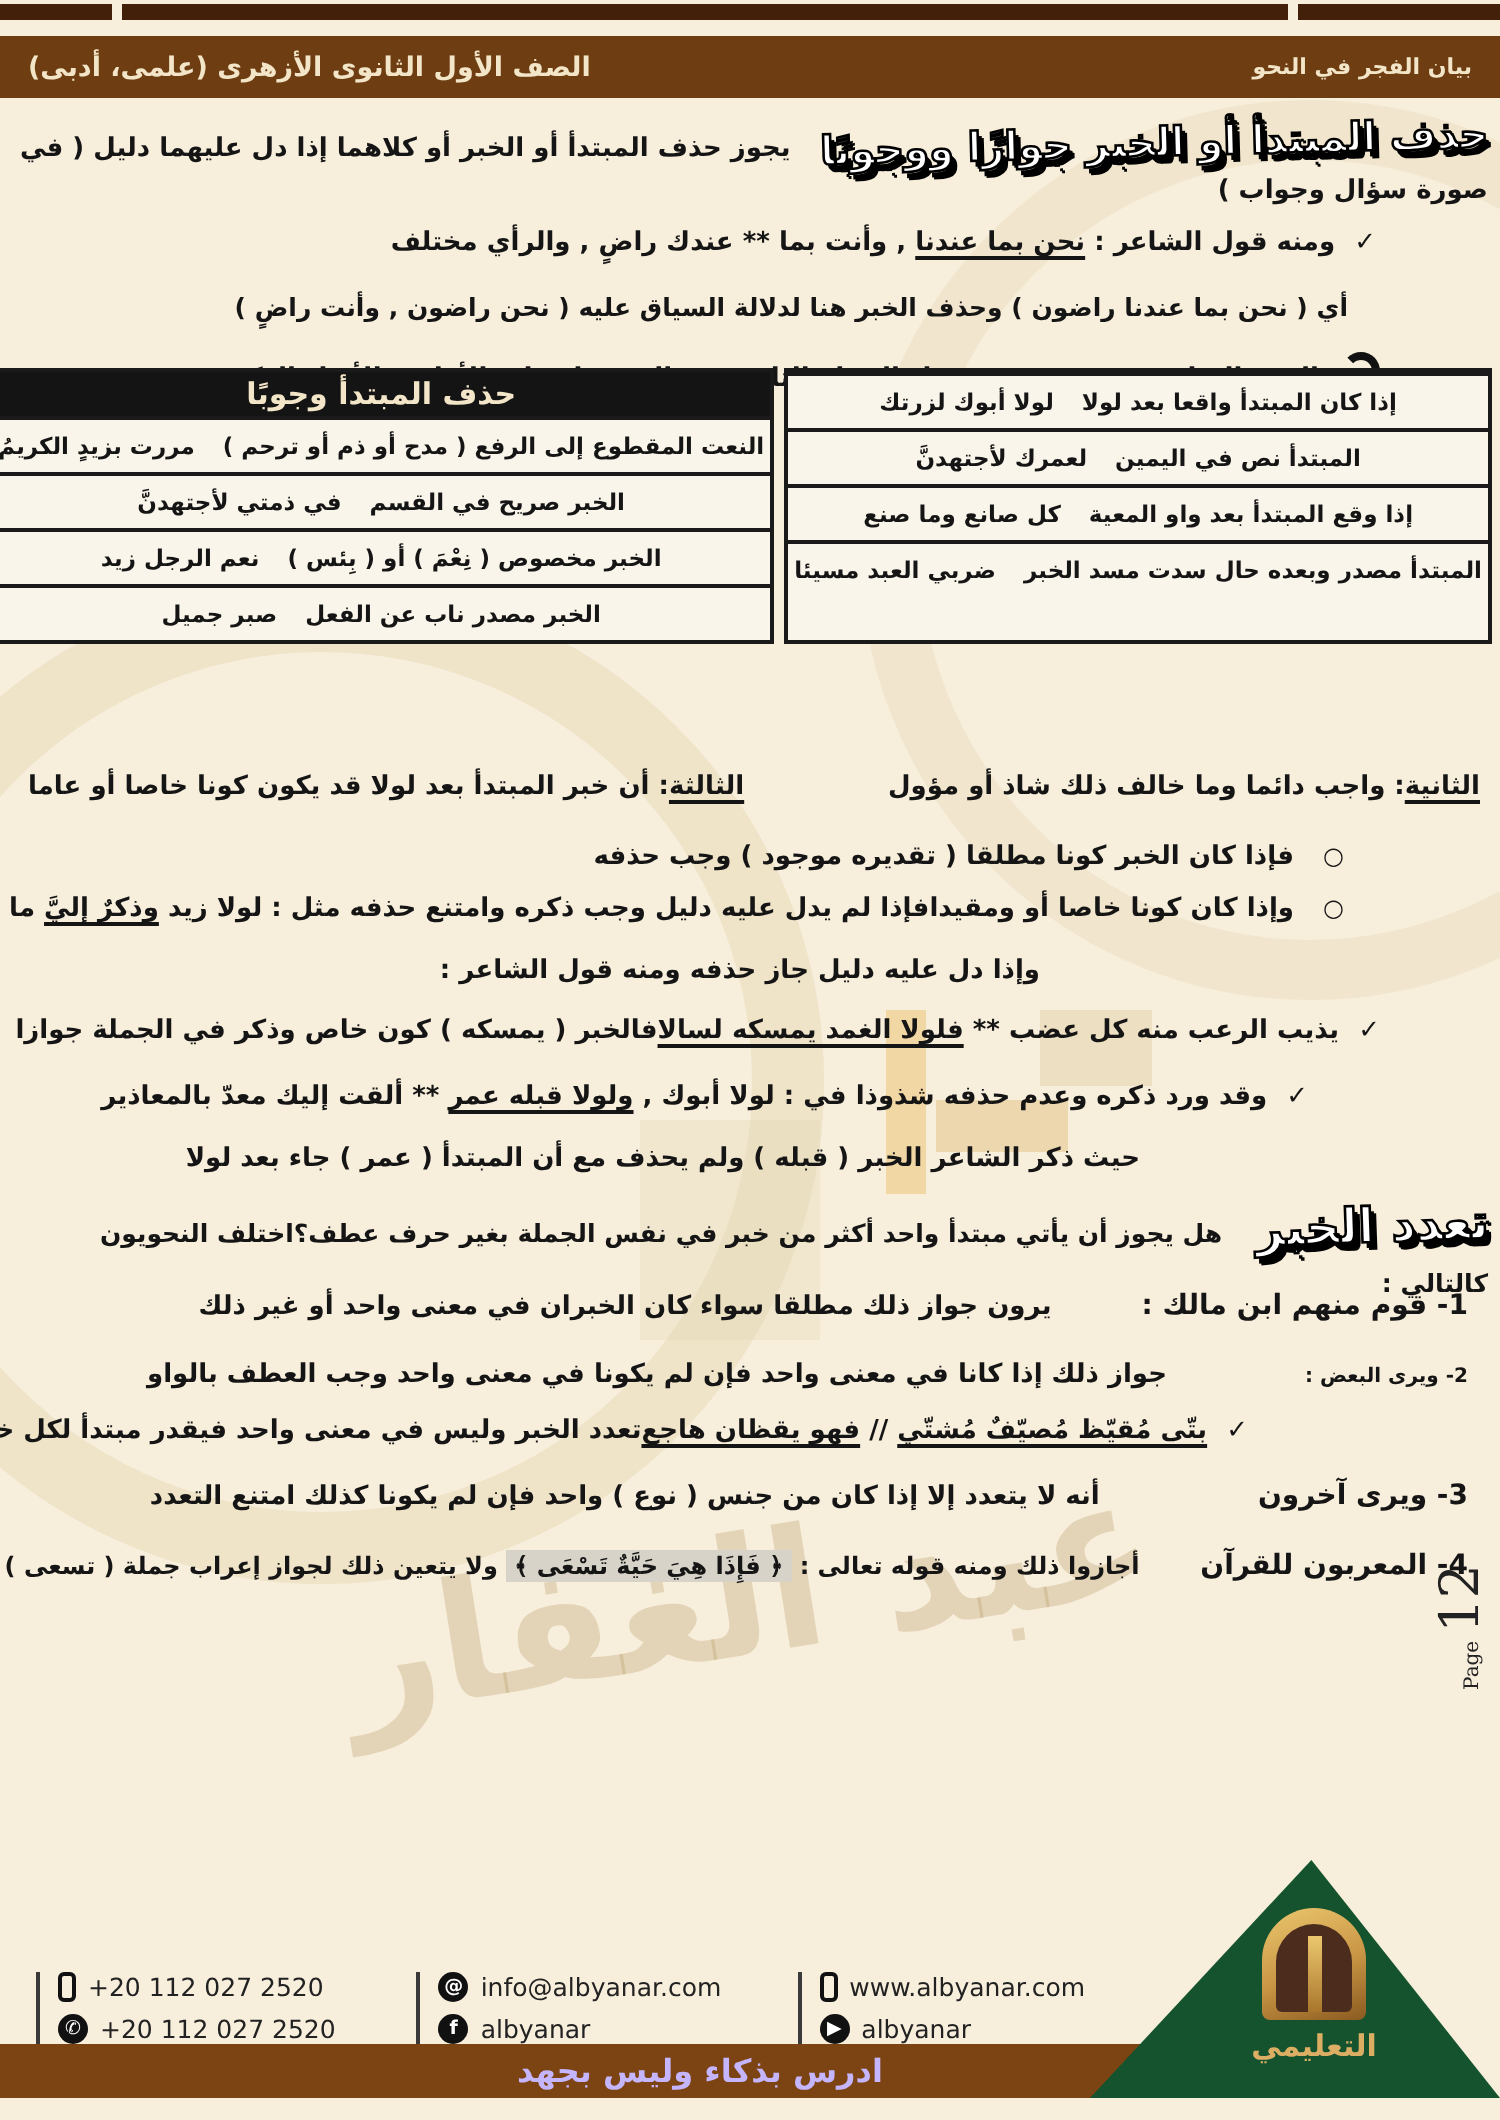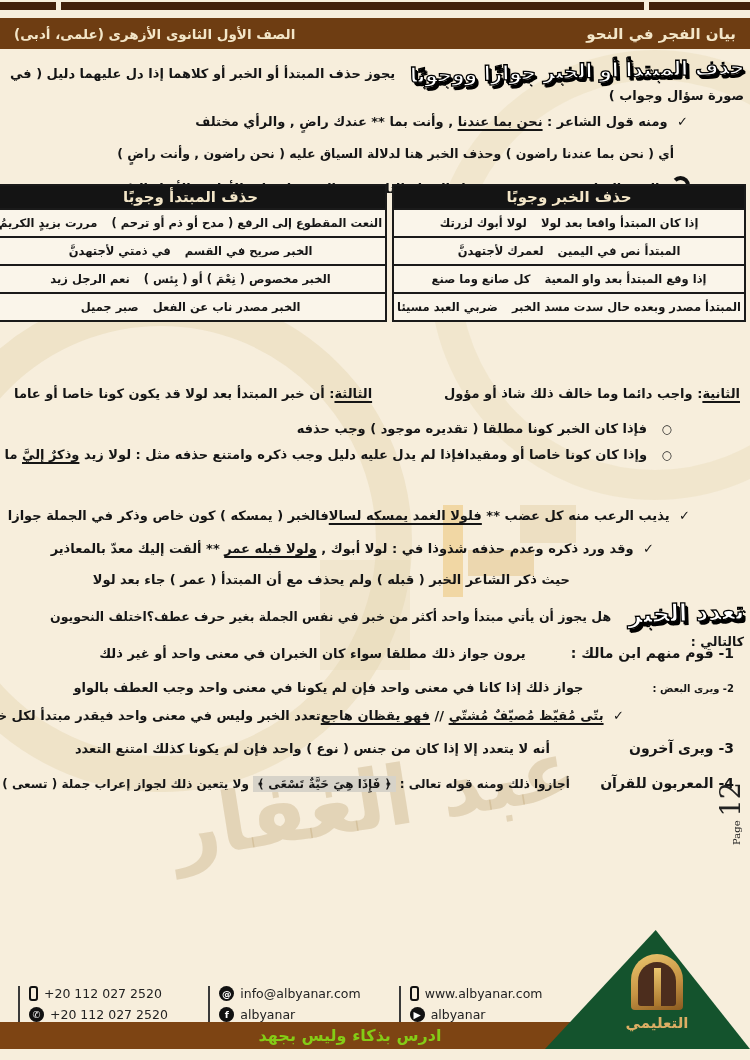--- a/index.html
+++ b/index.html
@@ -6,21 +6,21 @@
   body{background:#e8e2d4;font-family:"DejaVu Sans",sans-serif;}
   .page{position:relative;width:750px;height:1060px;background:#f7eedc;overflow:hidden;margin:0 auto;
         font-family:"DejaVu Sans",sans-serif;color:#151515;}
   
   .topstrip{position:absolute;top:2px;left:0;width:750px;height:8px;background:#42200a;}
   .notch{position:absolute;top:0;width:5px;height:8px;background:#f7eedc;}
   .n1{left:56px;} .n2{left:644px;}
   .titlebar{position:absolute;top:18px;left:0;width:750px;height:31px;background:#6e3d12;
             display:flex;align-items:center;justify-content:space-between;direction:rtl;
             padding:0 14px;box-sizing:border-box;color:#f3e6c8;font-weight:bold;}
-  .tb-right{font-size:15px;}
+  .tb-right{font-size:11px;}
   .tb-left{font-size:13.5px;}
   
   .wm{position:absolute;z-index:0;pointer-events:none;}
   .wm-c1{width:430px;height:430px;border-radius:50%;border:36px solid rgba(223,205,163,0.35);top:290px;left:-90px;}
   .wm-c2{width:390px;height:390px;border-radius:50%;border:30px solid rgba(228,211,170,0.28);top:50px;right:-130px;}
   .wm-b1{left:443px;top:505px;width:20px;height:92px;background:rgba(233,179,80,0.40);}
   .wm-b2{left:468px;top:550px;width:66px;height:26px;background:rgba(212,162,72,0.30);}
   .wm-b3{left:520px;top:505px;width:56px;height:38px;background:rgba(224,204,162,0.45);}
   .wm-b4{left:320px;top:560px;width:90px;height:110px;background:rgba(230,216,180,0.35);}
   .wm-callig{top:752px;left:170px;font-size:82px;font-weight:bold;color:rgba(182,152,98,0.30);
@@ -47,21 +47,21 @@
            font-size:11.5px;font-weight:bold;white-space:nowrap;direction:rtl;}
   
   .contacts{position:absolute;top:986px;left:18px;width:545px;display:flex;gap:26px;direction:ltr;z-index:3;}
   .cgroup{border-left:2px solid #3a3a3a;padding-left:9px;display:flex;flex-direction:column;gap:6px;flex:1;}
   .crow{display:flex;align-items:center;gap:6px;font-size:12.5px;color:#222;white-space:nowrap;}
   .cicon{width:15px;height:15px;border-radius:50%;background:#111;color:#fff;font-size:9.5px;font-weight:bold;
          display:inline-flex;align-items:center;justify-content:center;flex:0 0 auto;}
   .micon{width:9px;height:15px;border:2px solid #111;border-radius:3px;box-sizing:border-box;display:inline-block;flex:0 0 auto;}
   .banner{position:absolute;top:1022px;left:0;width:580px;height:27px;background:#7d4413;z-index:2;
           display:flex;align-items:center;justify-content:center;padding-left:120px;box-sizing:border-box;}
-  .banner span{color:#84cc16;font-size:16px;font-weight:bold;direction:rtl;}
+  .banner span{color:#c4b5fd;font-size:16px;font-weight:bold;direction:rtl;}
   .triangle{position:absolute;left:545px;top:930px;width:205px;height:119px;background:#14532d;
             clip-path:polygon(54% 0,0 100%,100% 100%);z-index:4;}
   .arch{position:absolute;left:86px;top:24px;width:52px;height:56px;
         background:linear-gradient(160deg,#ecc76f 0%,#c89544 55%,#8a5a20 100%);
         border-radius:26px 26px 4px 4px;}
   .arch::before{content:"";position:absolute;left:7px;top:8px;width:38px;height:44px;
         background:#4c2d1d;border-radius:19px 19px 3px 3px;}
   .arch::after{content:"";position:absolute;left:23px;top:14px;width:7px;height:38px;
         background:linear-gradient(180deg,#ecc76f,#a9762c);}
   .lg-text{position:absolute;left:62px;top:84px;width:100px;text-align:center;color:#dcae64;
@@ -105,21 +105,20 @@
 
   <div class="ln" style="top:146px;right:76px;font-size:12.5px;">أي ( نحن بما عندنا راضون ) وحذف الخبر هنا لدلالة السياق عليه ( نحن راضون , وأنت راضٍ )</div>
 
   <div class="ln" style="top:176px;right:60px;">
     <span class="crescent"></span>
     <span>البيت السابق به شذوذ حيث جعل الجملة الثانية هي التي تدل على الأولى والأصل العكس</span>
   </div>
 
   <div class="tables">
     <div class="tbl">
-      <div class="tbl-header">حذف الخبر وجوبًا</div>
       <div class="tbl-row">
         <span>إذا كان المبتدأ واقعا بعد لولا</span>
         <span>لولا أبوك لزرتك</span>
       </div>
       <div class="tbl-row">
         <span>المبتدأ نص في اليمين</span>
         <span>لعمرك لأجتهدنَّ</span>
       </div>
       <div class="tbl-row">
         <span>إذا وقع المبتدأ بعد واو المعية</span>
@@ -163,20 +162,21 @@
   </div>
 
   <div class="ln ln-flex" style="top:447px;right:78px;left:14px;">
     <span>
       <span class="circ">○</span>
       <span>وإذا كان كونا خاصا أو ومقيدا</span>
     </span>
     <span><span>فإذا لم يدل عليه دليل وجب ذكره وامتنع حذفه مثل : لولا زيد </span><span class="u">وذكرٌ إليَّ</span><span> ما أتيت</span></span>
   </div>
 
+  <div class="ln" style="top:478px;right:230px;">وإذا دل عليه دليل جاز حذفه ومنه قول الشاعر :</div>
 
   <div class="ln ln-flex" style="top:508px;right:60px;left:18px;">
     <span>
       <span class="chk">✓</span>
       <span>يذيب الرعب منه كل عضب ** </span><span class="u">فلولا الغمد يمسكه لسالا</span>
     </span>
     <span>فالخبر ( يمسكه ) كون خاص وذكر في الجملة جوازا</span>
   </div>
 
   <div class="ln" style="top:541px;right:96px;">

